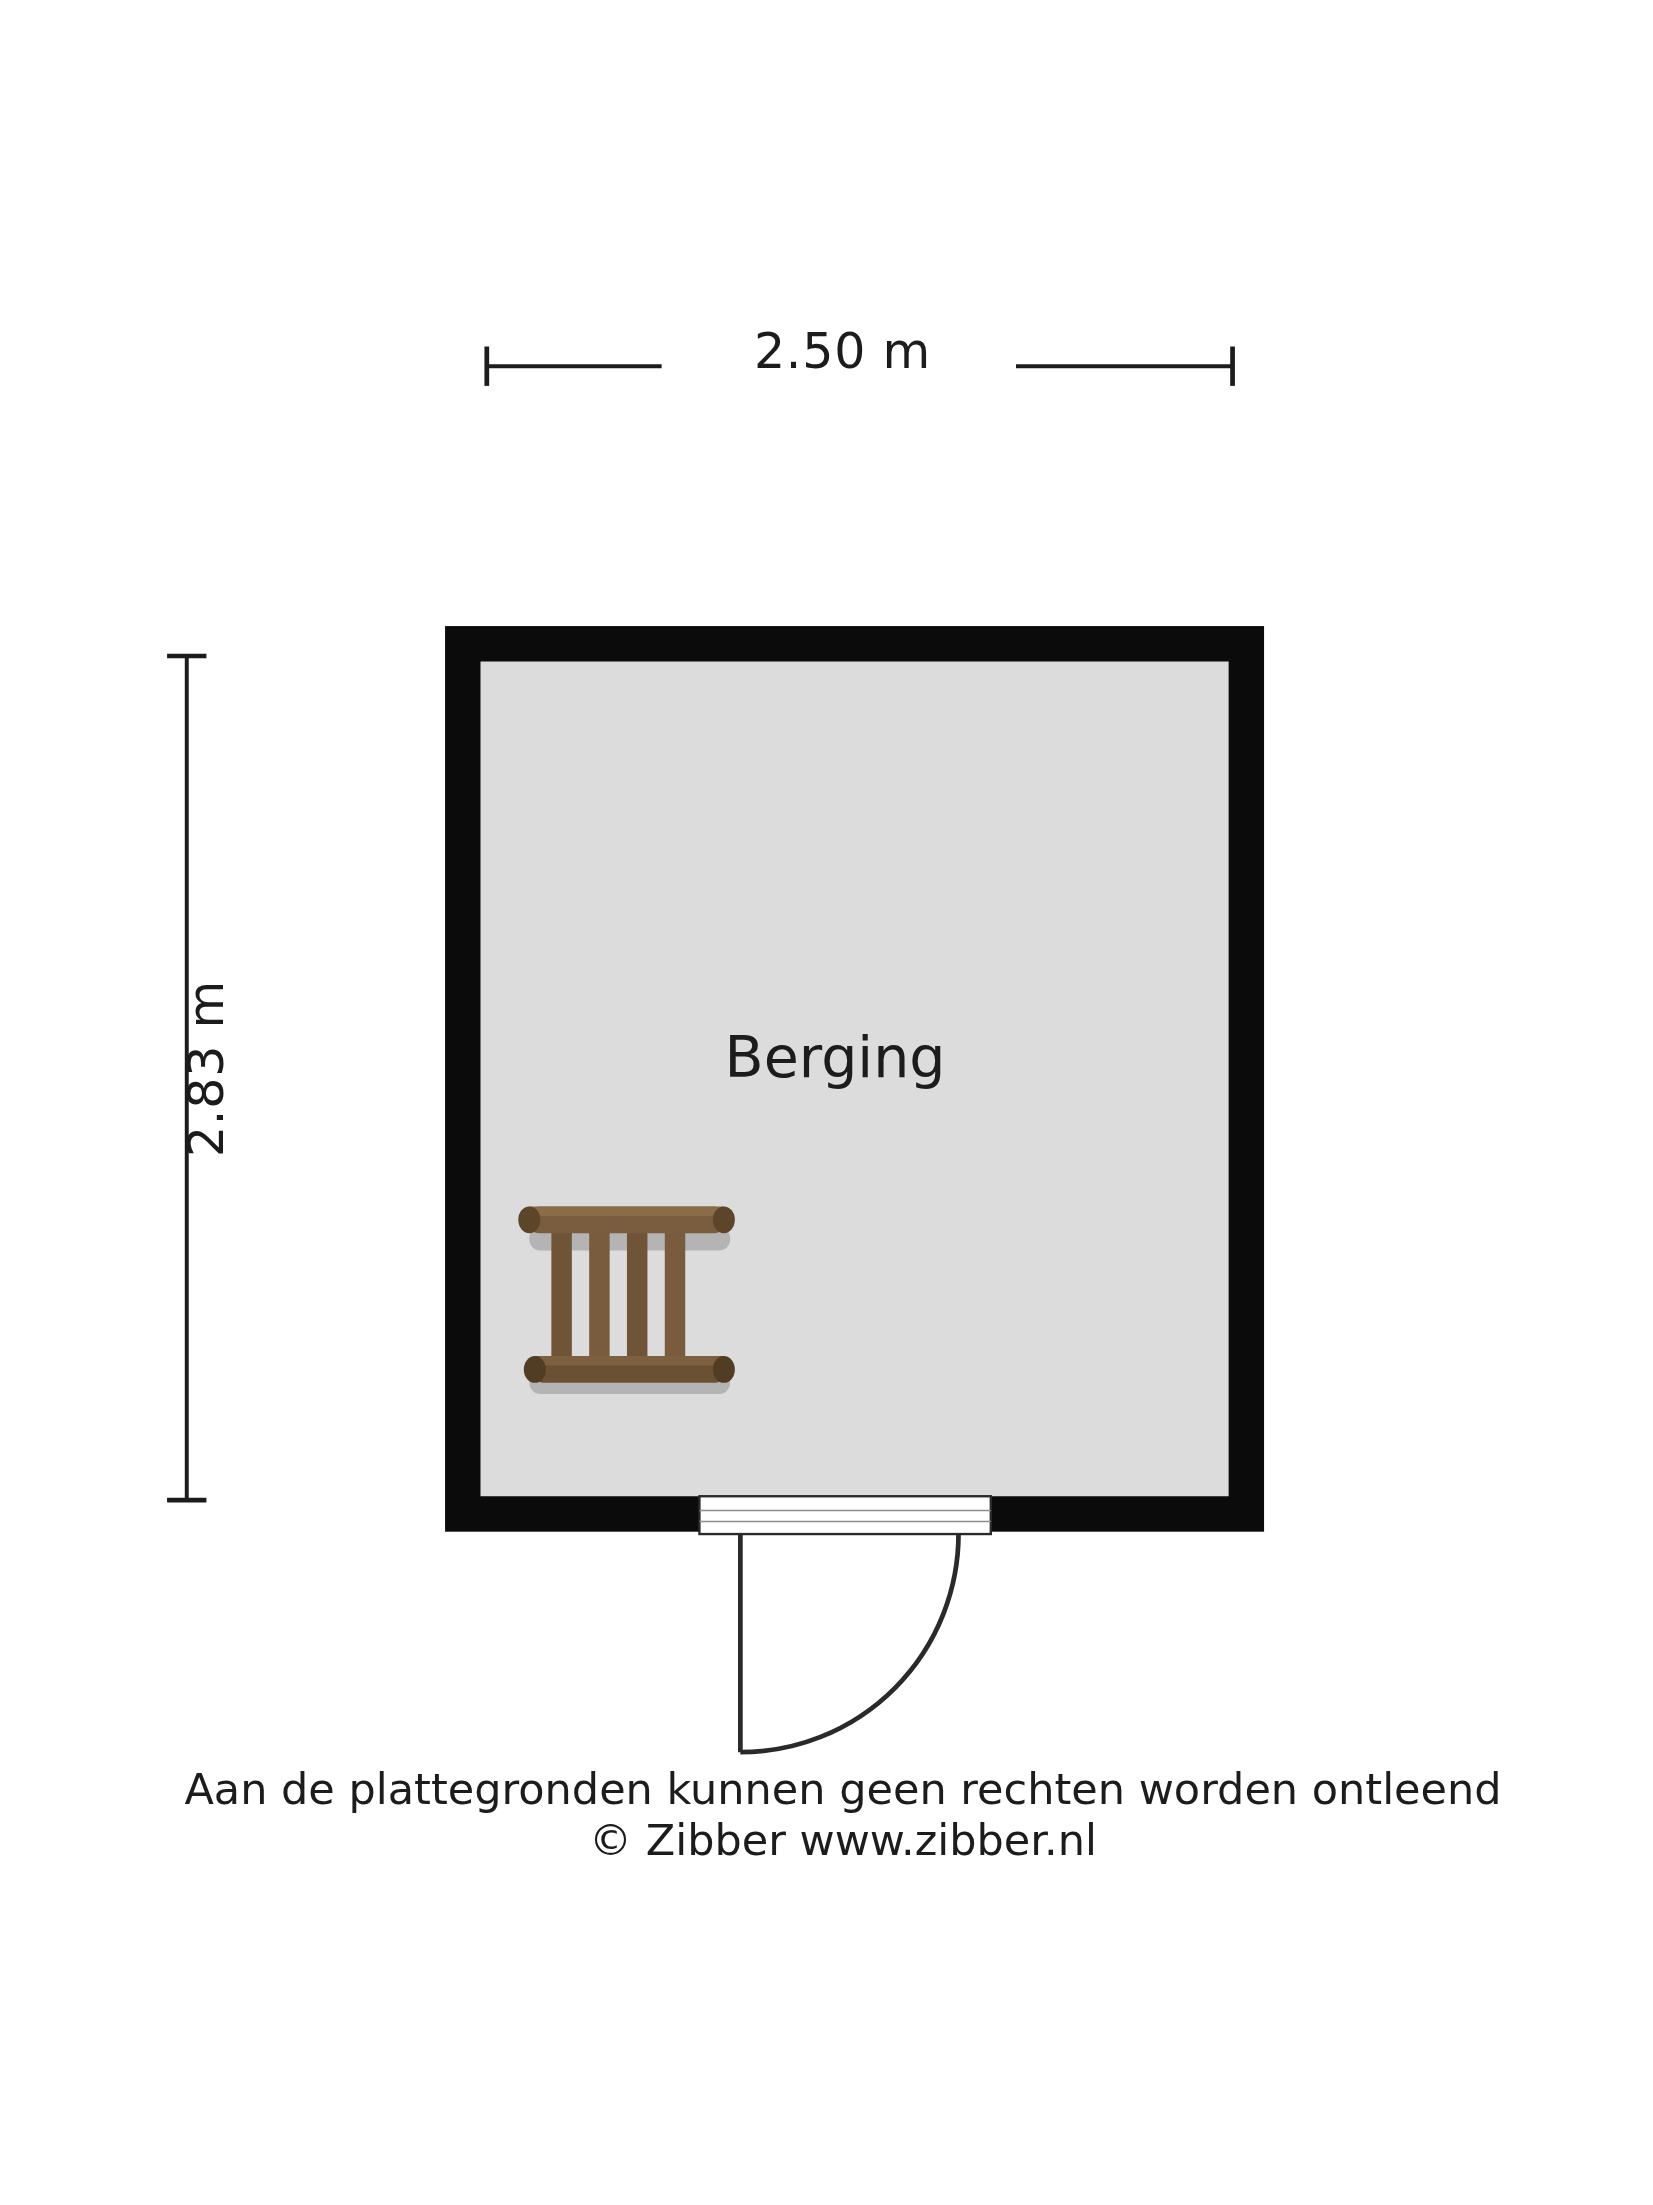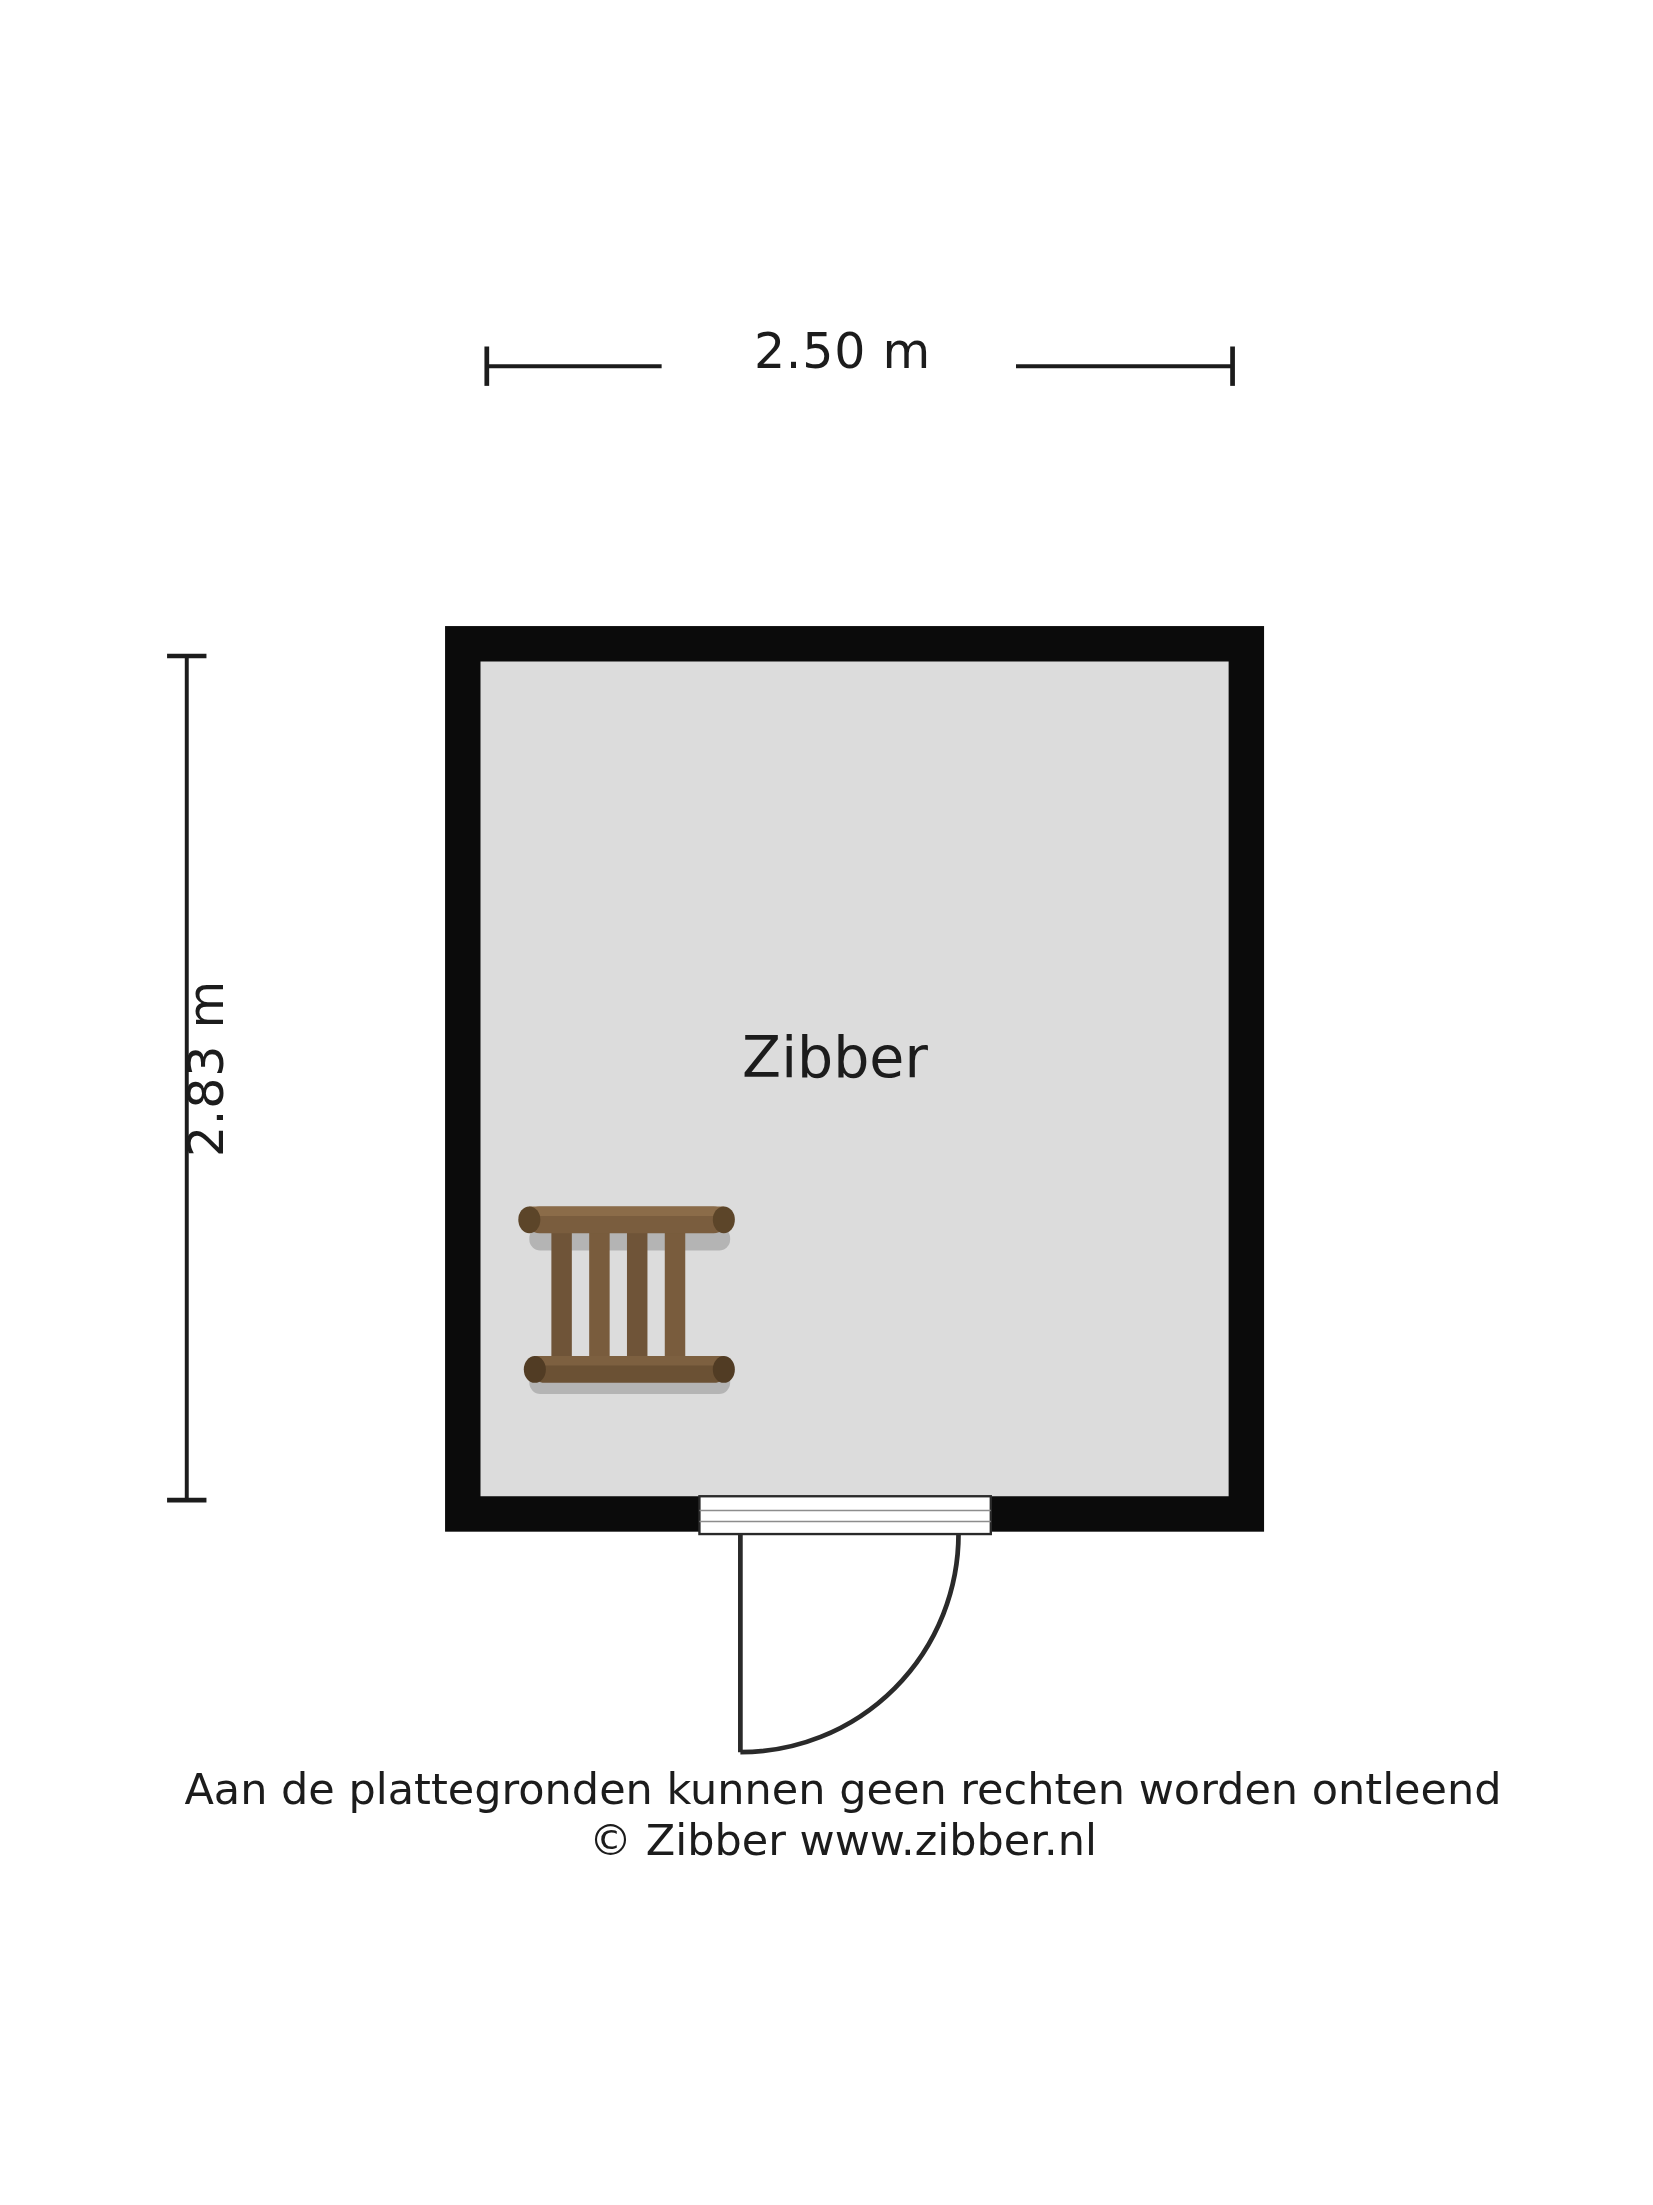--- a/index.html
+++ b/index.html
@@ -151,21 +151,21 @@
       <ellipse cx="679" cy="1739" rx="14" ry="17" fill="#513c24"></ellipse>
       <ellipse cx="919" cy="1739" rx="14" ry="17" fill="#513c24"></ellipse>
     </g>
 
   </svg>
 
   <div class="dim-top-label">2.50 m</div>
 
   <div class="dim-left-label">2.83 m</div>
 
-  <div class="room-label">Zibber</div>
+  <div class="room-label">Berging</div>
 
   <div class="footer">
     <div class="footer-line1">Aan de plattegronden kunnen geen rechten worden ontleend</div>
     <div class="footer-line2">© Zibber www.zibber.nl</div>
   </div>
 
 </div>
 
 
 </body></html>

